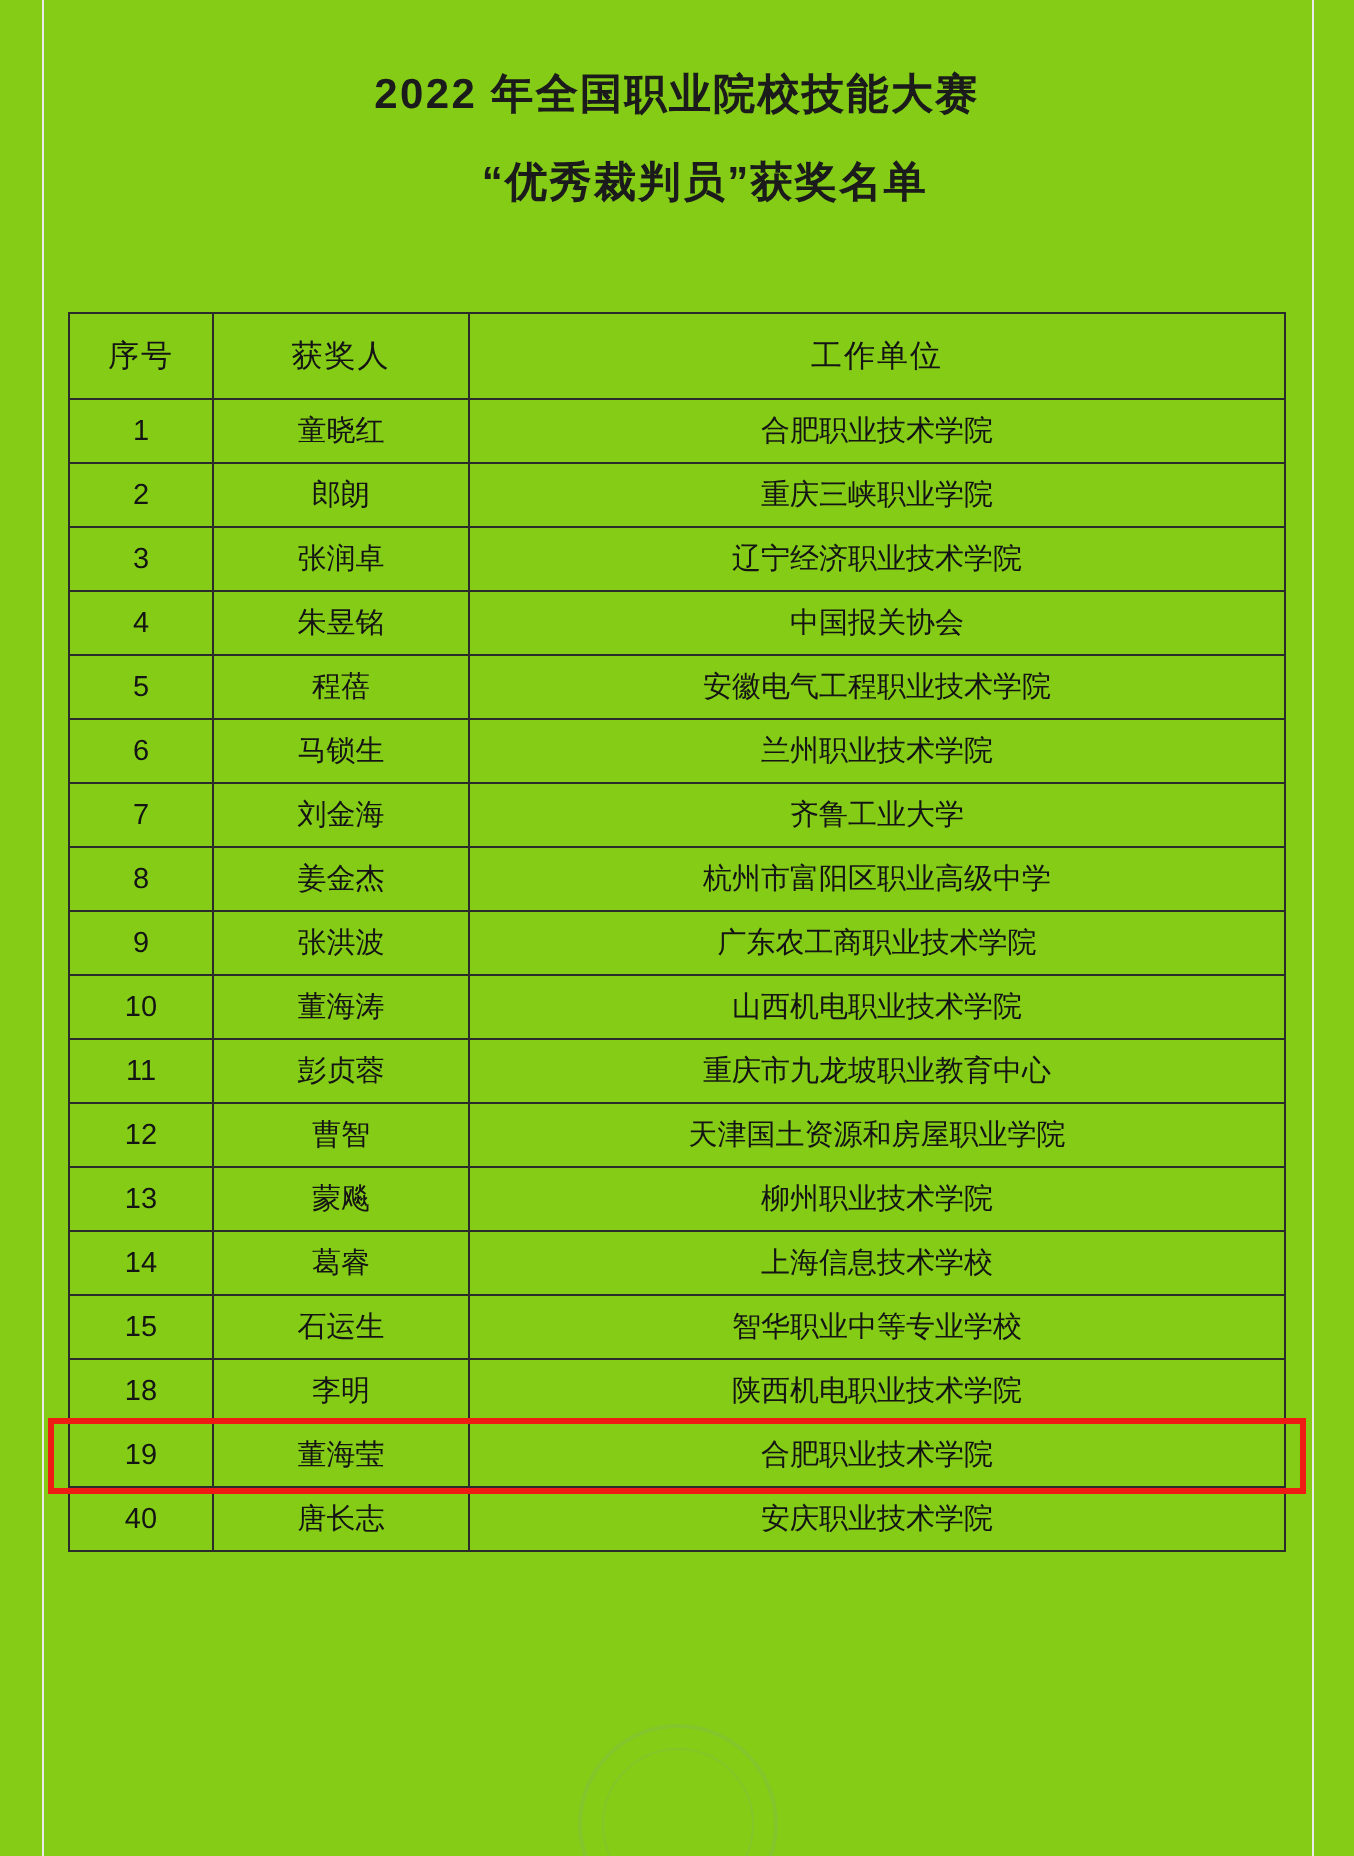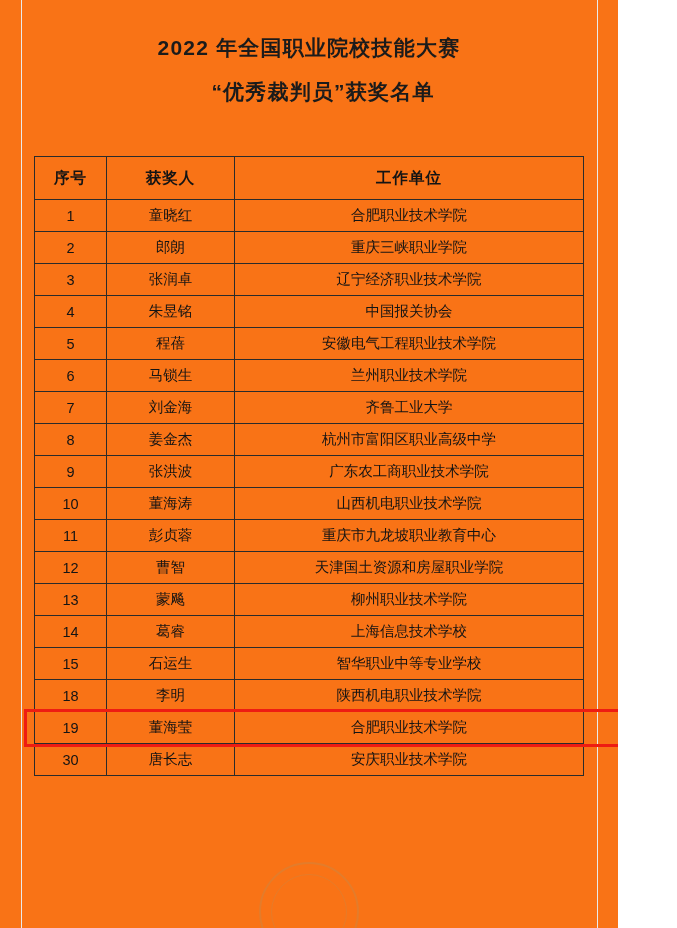--- a/index.html
+++ b/index.html
@@ -9,23 +9,23 @@
   body {
     width: 677px;
     height: 928px;
     background: #ffffff;
     font-family: "Liberation Serif", serif;
     overflow: hidden;
     position: relative;
   }
   .page {
     position: relative;
-    width: 618px;
+    width: 677px;
     height: 928px;
-    background: #f97316;
+    background: #84cc16;
     box-sizing: border-box;
     overflow: hidden;
   }
   
   .guide {
     position: absolute;
     top: 0;
     bottom: 0;
     width: 1px;
     background: #e9eaec;
@@ -64,21 +64,21 @@
     text-align: center;
     color: #141414;
     font-family: "Liberation Sans", sans-serif;
     font-size: 14.5px;
     height: 31px;
     padding: 0 2px;
     white-space: nowrap;
     overflow: hidden;
   }
   table.award th {
-    font-weight: bold;
+    font-weight: normal;
     font-size: 15.5px;
     height: 42px;
     letter-spacing: 1px;
     margin-top: 48px;
   }
   col.c-idx { width: 72px; }
   col.c-name { width: 128px; }
   col.c-org  { width: auto; }
 
   td.idx {
@@ -235,21 +235,21 @@
             <td class="idx">18</td>
             <td>李明</td>
             <td>陕西机电职业技术学院</td>
           </tr>
           <tr>
             <td class="idx">19</td>
             <td>董海莹</td>
             <td>合肥职业技术学院</td>
           </tr>
           <tr>
-            <td class="idx">30</td>
+            <td class="idx">40</td>
             <td>唐长志</td>
             <td>安庆职业技术学院</td>
           </tr>
         </tbody>
     </table>
   </div>
 
   <div class="highlight-box" id="highlight-box" style="top: 708.5px; height: 38px; border-color: rgb(238, 28, 18);"></div>
 
   <div class="watermark"></div>

